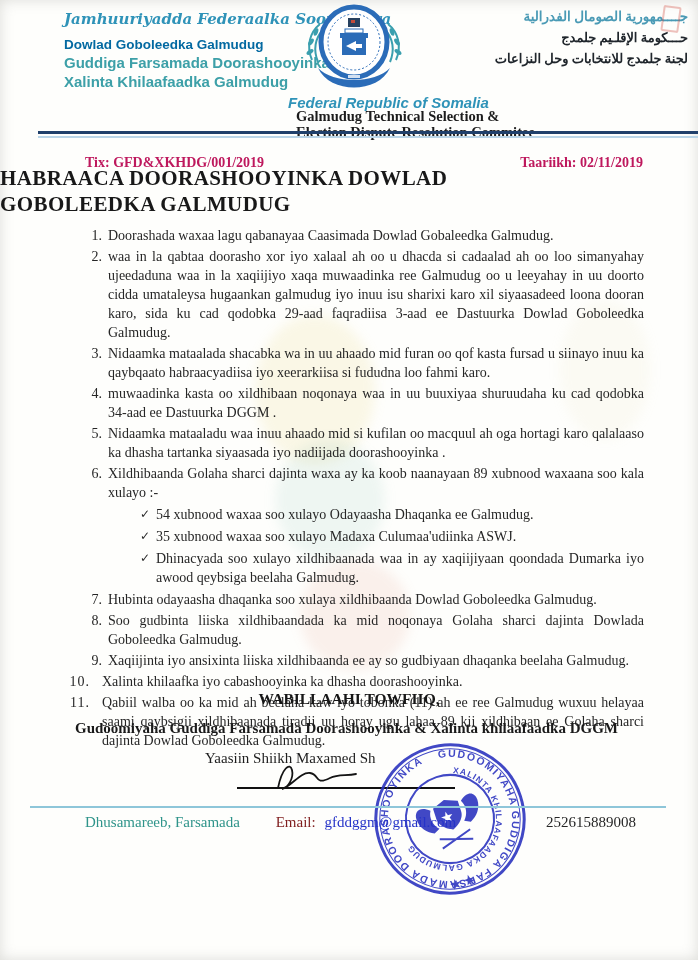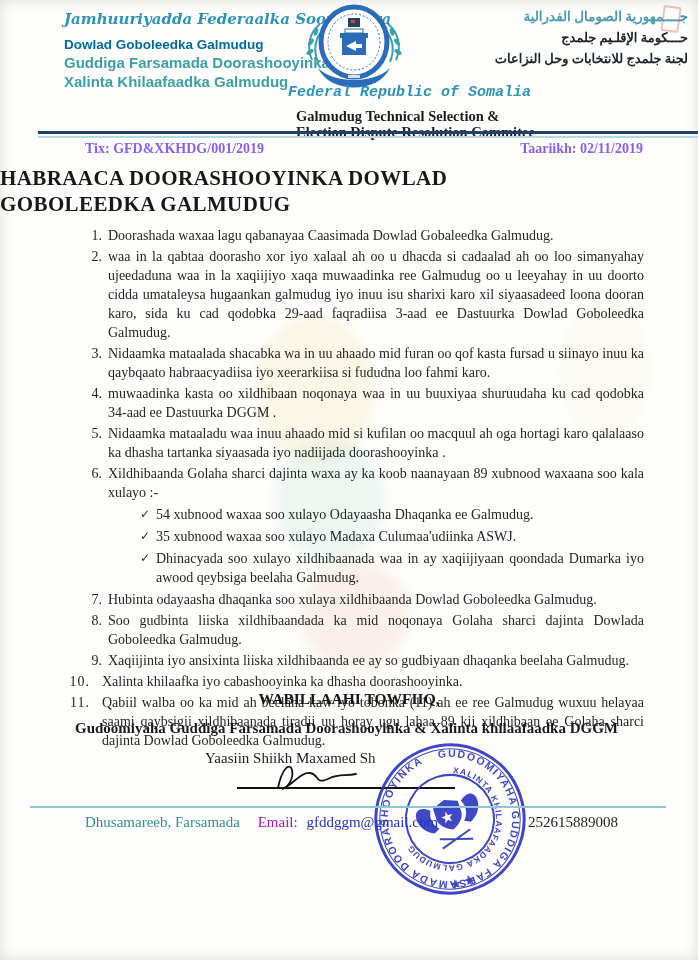--- a/index.html
+++ b/index.html
@@ -11,35 +11,35 @@
   }
   
   .hdr-left{position:absolute;left:64px;top:10px;width:240px;}
   .hdr-left .script{font-family:"DejaVu Serif", serif;font-style:italic;font-weight:bold;
     font-size:15px;color:#2f93b8;white-space:nowrap;}
   .hdr-left .l2{font-family:"Liberation Sans", sans-serif;font-weight:bold;font-size:13.5px;
     color:#0369a1;margin-top:9px;white-space:nowrap;}
   .hdr-left .l3,.hdr-left .l4{font-family:Liberation Sans, sans-serif;font-weight:bold;
     font-size:15px;color:#3da0a8;margin-top:2px;white-space:nowrap;}
   .logo{position:absolute;left:298px;top:2px;width:112px;height:92px;}
-  .federal{position:absolute;left:288px;top:84px;width:220px;
-    font-family:Liberation Mono, monospace;font-style:italic;font-weight:bold;
+  .federal{position:absolute;left:288px;top:94px;width:220px;
+    font-family:Liberation Sans, sans-serif;font-style:italic;font-weight:bold;
     font-size:15px;color:#2f93b8;white-space:nowrap;}
   .committee{position:absolute;left:296px;top:108px;width:260px;
     font-weight:bold;font-size:14.5px;color:#1c1c1c;line-height:16px;white-space:nowrap;}
   .hdr-ar{position:absolute;right:10px;top:6px;width:260px;text-align:right;direction:rtl;
     font-family:Liberation Serif, serif;line-height:21px;}
   .hdr-ar .a1{color:#4a9ab5;font-size:13.5px;font-weight:bold;}
   .hdr-ar .a2,.hdr-ar .a3{color:#20262c;font-size:13px;font-weight:bold;}
   .red-mark{position:absolute;right:18px;top:6px;width:14px;height:22px;
     border:2px solid rgba(210,80,70,.35);transform:rotate(8deg);border-radius:2px;}
   .rule{position:absolute;left:38px;right:0;top:131px;height:2px;
     border-top:3px solid #20406b;border-bottom:2px solid #b9d5e8;}
-  .ref-row{position:absolute;left:85px;right:55px;top:141px;display:flex;
-    justify-content:space-between;font-weight:bold;font-size:14px;color:#8b5cf6;}
+  .ref-row{position:absolute;left:85px;right:55px;top:155px;display:flex;
+    justify-content:space-between;font-weight:bold;font-size:14px;color:#be185d;}
   
   .title{position:absolute;left:0;right:0;top:165px;text-align:left;
     font-weight:bold;font-size:21px;letter-spacing:.4px;color:#181818;line-height:26px;}
   
   .list{position:absolute;left:84px;top:226px;width:560px;font-size:14px;
     line-height:19px;color:#262626;}
   .item{display:flex;margin-bottom:2px;}
   .item .num{flex:0 0 18px;text-align:right;margin-right:6px;}
   .item.outdent .num{flex:0 0 30px;margin-left:-24px;margin-right:12px;letter-spacing:1px;}
   .item .txt{flex:1;text-align:justify;}
@@ -53,21 +53,21 @@
     font-size:15px;color:#1a1a1a;}
   .sig-name{position:absolute;left:205px;top:750px;font-size:15px;color:#1e1e1e;}
   .sig-squiggle{position:absolute;left:272px;top:758px;}
   .sig-line{position:absolute;left:237px;top:787px;width:218px;border-top:2px solid #111;}
   
   .stamp{position:absolute;left:372px;top:741px;width:156px;height:156px;opacity:.9;}
   
   .foot-rule{position:absolute;left:30px;top:806px;width:636px;border-top:2px solid #8ec6d9;}
   .foot-row{position:absolute;left:85px;top:814px;font-size:15px;white-space:nowrap;}
   .foot-loc{color:#2f948a;}
-  .foot-email-label{color:#a21caf;margin-left:14px;}
+  .foot-email-label{color:#7f1d1d;margin-left:32px;}
   .foot-email{color:#2533c8;margin-left:5px;cursor:pointer;}
   .foot-phone{color:#262626;margin-left:86px;}
   
   .blob{position:absolute;border-radius:50%;filter:blur(6px);}
   .b1{left:255px;top:315px;width:120px;height:150px;background:rgba(225,195,70,.12);}
   .b2{left:275px;top:440px;width:110px;height:120px;background:rgba(110,185,160,.11);}
   .b3{left:300px;top:560px;width:110px;height:110px;background:rgba(215,120,85,.10);}
   .b4{left:560px;top:300px;width:90px;height:140px;background:rgba(222,210,150,.09);}
 </style>
 </head>

